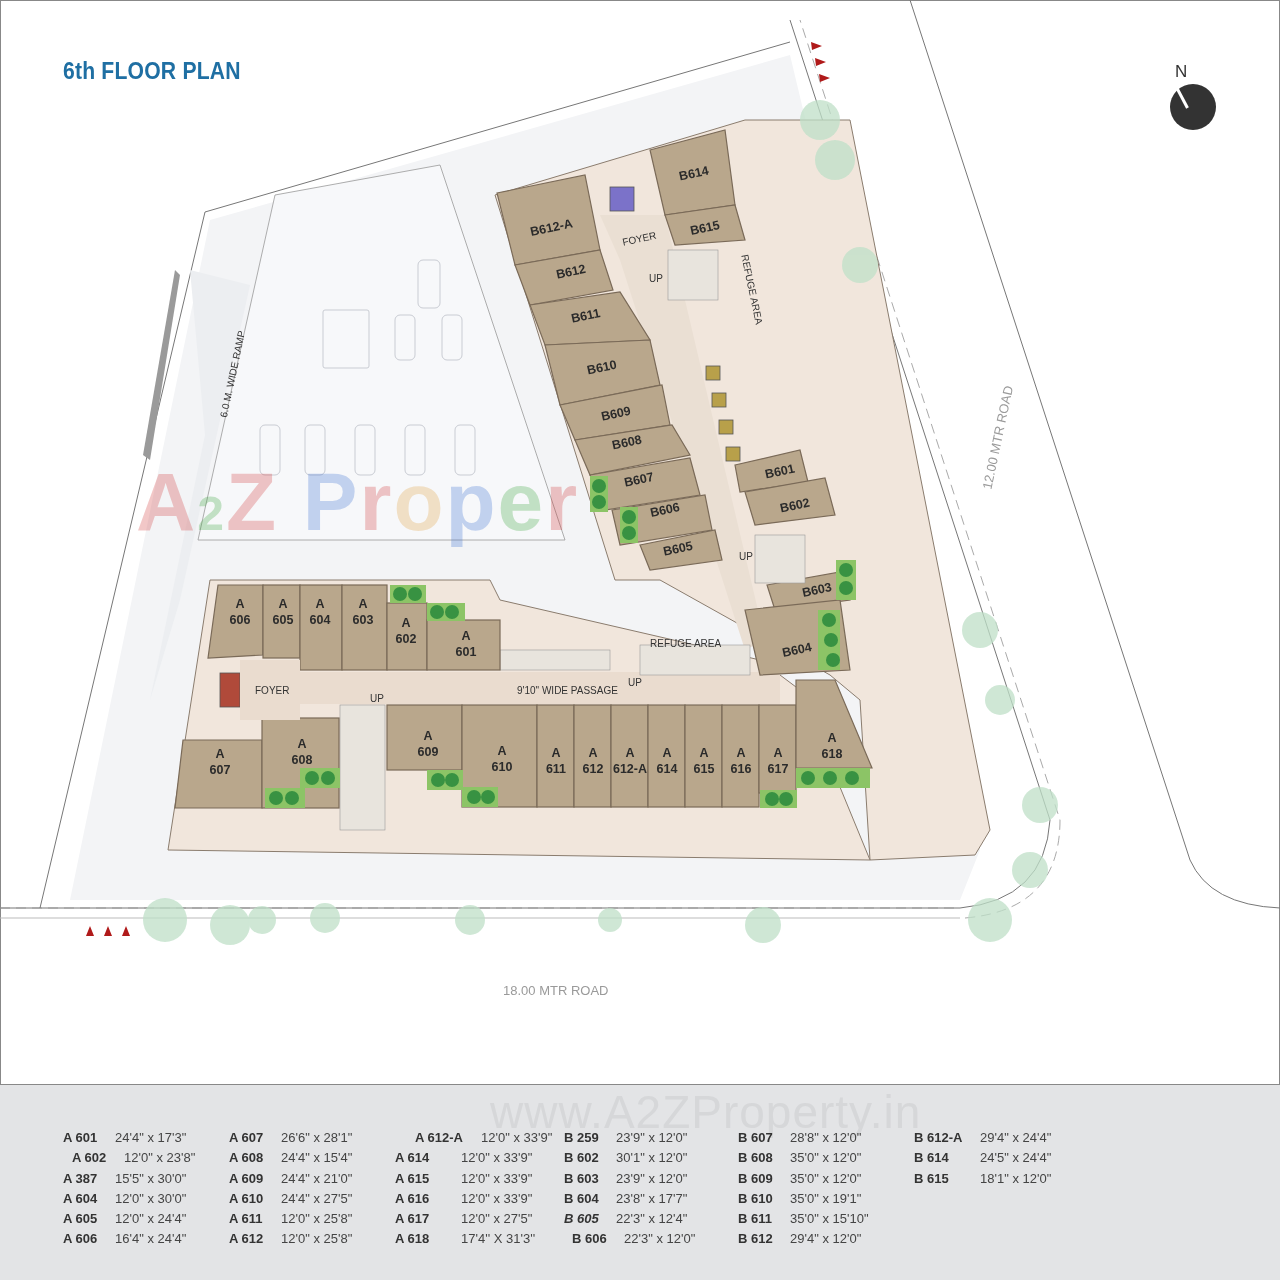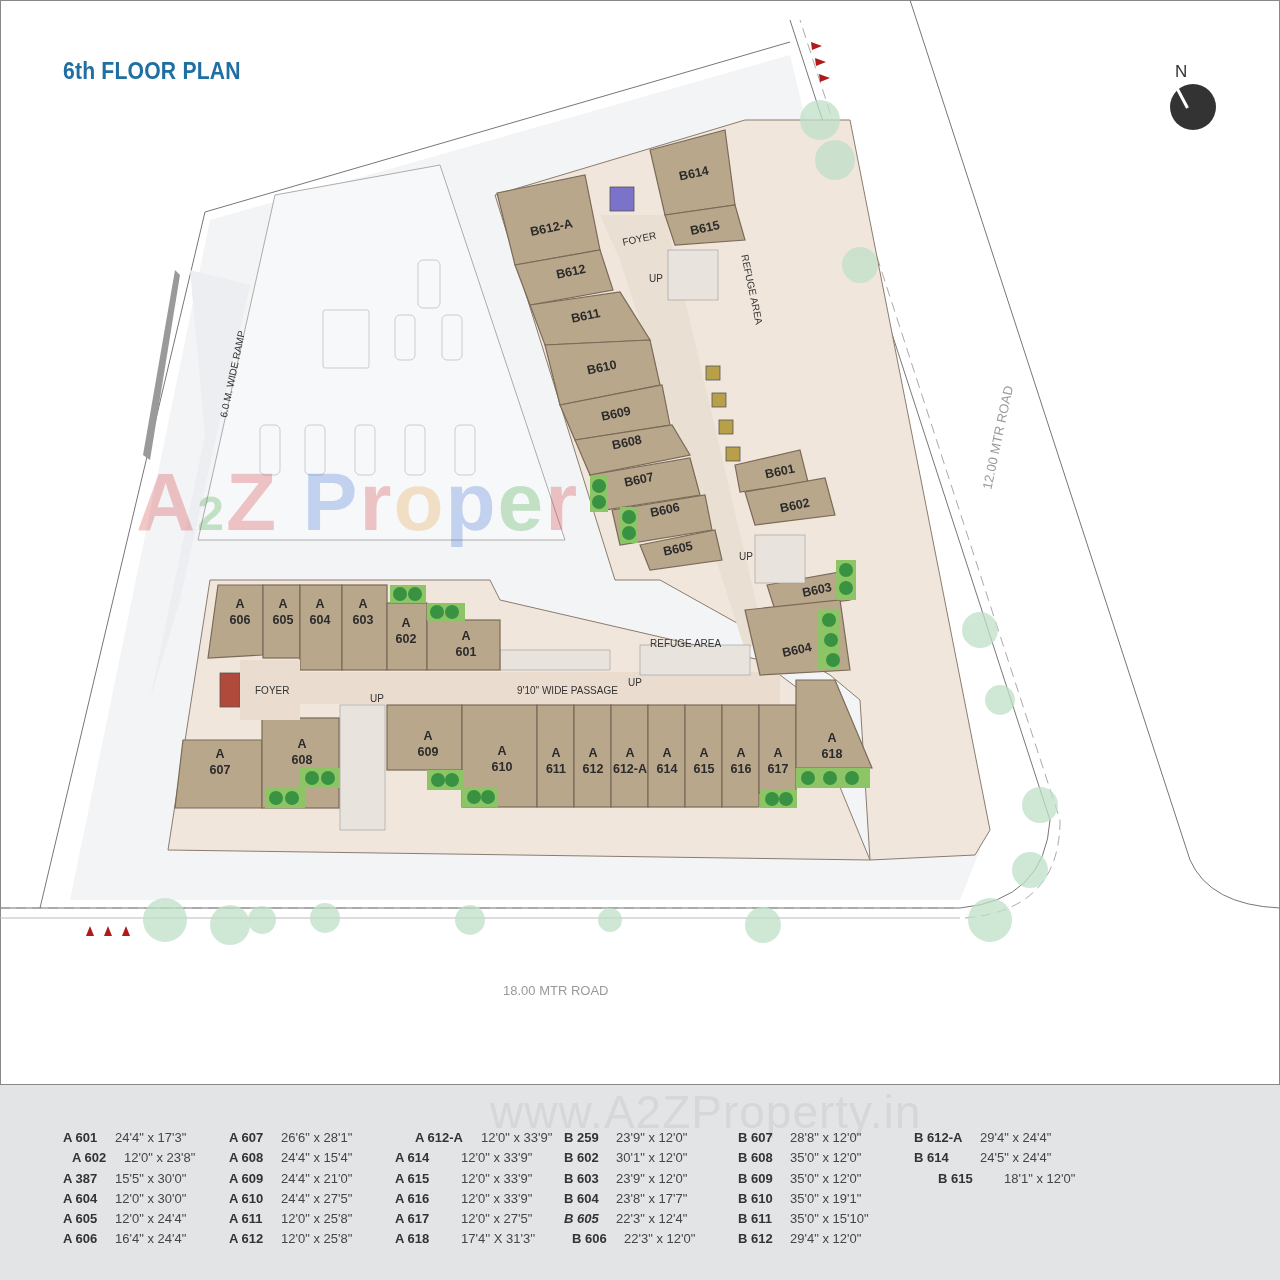--- a/index.html
+++ b/index.html
@@ -421,18 +421,18 @@
       <div class="legend-col" style="left: 914px;">
         <div class="legend-row">
           <span class="u" style="width: 66px;">B 612-A</span>
           <span class="d">29'4" x 24'4"</span>
         </div>
         <div class="legend-row">
           <span class="u" style="width: 66px;">B 614</span>
           <span class="d">24'5" x 24'4"</span>
         </div>
         <div class="legend-row">
-          <span class="u" style="width: 66px; margin-left: 24px;">B 615</span>
+          <span class="u" style="width: 66px;">B 615</span>
           <span class="d">18'1" x 12'0"</span>
         </div>
       </div>
     </div>
 </div>
 
 </body></html>

